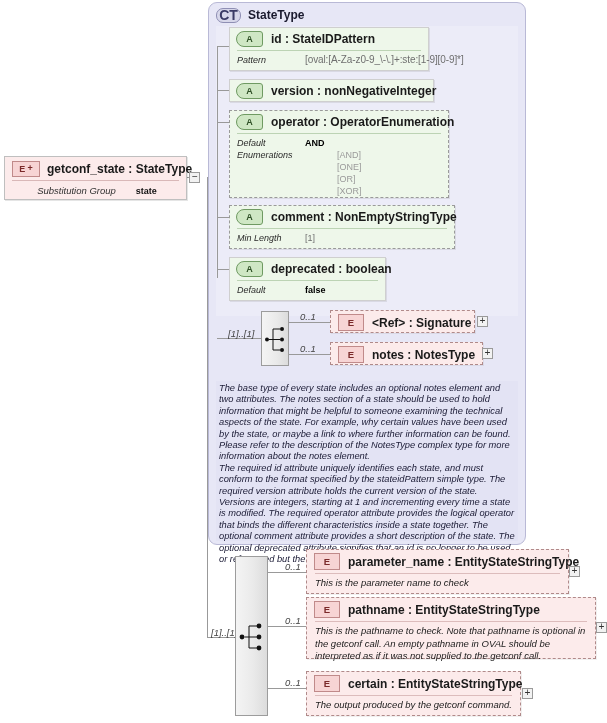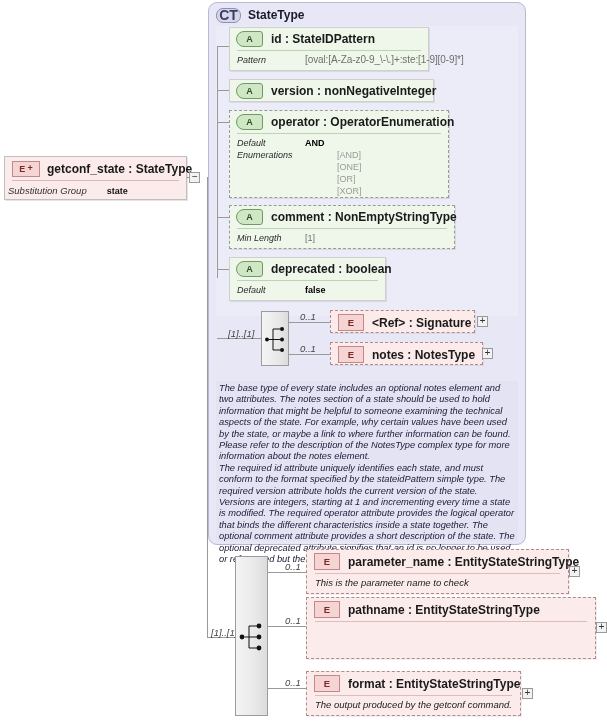--- a/index.html
+++ b/index.html
@@ -11,21 +11,21 @@
   .abs{position:absolute;box-sizing:border-box;}
 
   
   #root-element{
     left:4px;top:156px;width:183px;height:44px;
     background:#fcebeb;border:1px solid #bfbfbf;
     box-shadow:1px 1px 0 rgba(0,0,0,.10);
   }
   #root-element .row1{height:23px;display:flex;align-items:center;padding-left:7px;}
   #root-element .sep{height:1px;background:#d9b8b8;margin:0 7px;}
-  #root-element .row2{height:19px;display:flex;align-items:center;padding-left:3px;gap:20px;}
+  #root-element .row2{height:19px;display:flex;align-items:center;padding-left:3px;gap:20px;justify-content:center;}
   .badge-e{
     width:26px;height:14px;border:1px solid #c08a8a;background:#f7d4d4;
     display:flex;align-items:center;justify-content:center;gap:2px;
     font-size:9px;font-weight:bold;color:#7a2a2a;flex:none;
   }
   .badge-e .plus{font-size:9px;line-height:1;}
   .el-title{font-size:12px;font-weight:bold;color:#1a1a1a;margin-left:7px;white-space:nowrap;}
   .sub-label{font-style:italic;font-size:9.5px;color:#333;}
   .sub-value{font-size:9px;font-weight:bold;color:#111;}
 
@@ -287,26 +287,27 @@
 <div class="abs boxbtn" style="left:569px;top:566px;">+</div>
 
 <div class="abs line hline" style="left:268px;top:626px;width:38px;"></div>
 <span class="abs card-lbl" style="left:285px;top:615px;">0..1</span>
 <div class="abs elbox" style="left:306px;top:597px;width:290px;height:62px;">
   <div class="erow">
     <span class="badge-e2">E</span>
     <span class="e-title">pathname : EntityStateStringType</span>
   </div>
   <div class="esep"></div>
+  <div class="edoc">This is the pathname to check. Note that pathname is optional in the getconf call. An empty pathname in OVAL should be interpreted as if it was not supplied to the getconf call.</div>
 </div>
 <div class="abs boxbtn" style="left:596px;top:622px;">+</div>
 
 <div class="abs line hline" style="left:268px;top:688px;width:38px;"></div>
 <span class="abs card-lbl" style="left:285px;top:677px;">0..1</span>
 <div class="abs elbox" style="left:306px;top:671px;width:215px;height:45px;">
   <div class="erow">
     <span class="badge-e2">E</span>
-    <span class="e-title">format      : EntityStateStringType</span>
+    <span class="e-title">certain      : EntityStateStringType</span>
   </div>
   <div class="esep"></div>
   <div class="edoc">The output produced by the getconf command.</div>
 </div>
 <div class="abs boxbtn" style="left:522px;top:688px;">+</div>
 
 </body></html>

